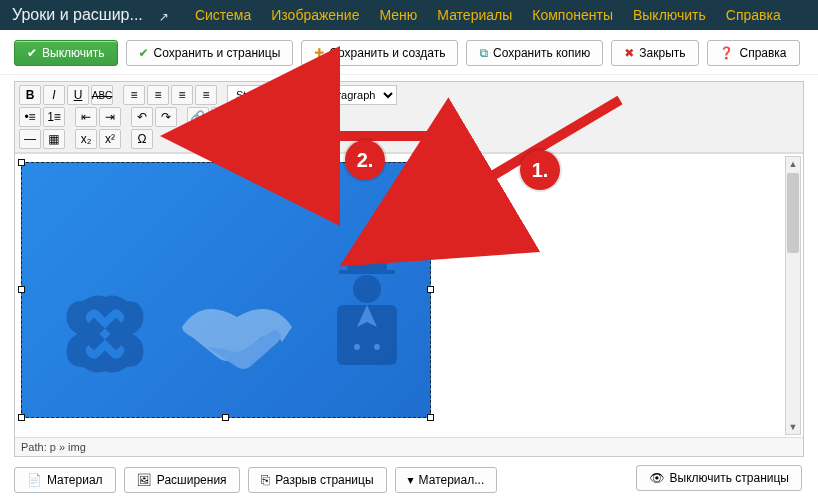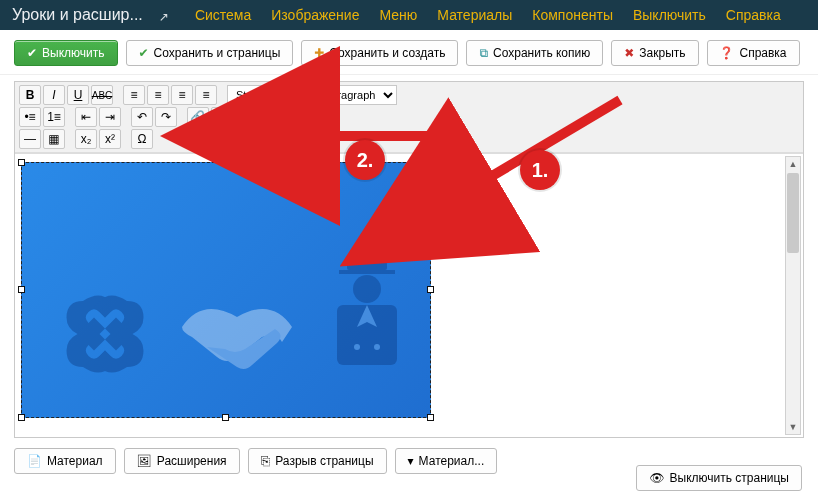--- a/index.html
+++ b/index.html
@@ -355,20 +355,23 @@
       <span class="sel-handle h-br"></span>
     </div>
 
     <div class="scrollbar-v">
       <div class="arrow up">▲</div>
       <div class="thumb"></div>
       <div class="arrow down">▼</div>
     </div>
   </div>
 
+  <div class="pathbar">
+    <span>Path: p » img</span>
+  </div>
 </div>
 
 <div class="bottombar">
   <button class="btn">
     <span class="ic">📄</span>
     <span>Материал</span>
   </button>
   <button class="btn">
     <span class="ic">🖼</span>
     <span>Расширения</span>

